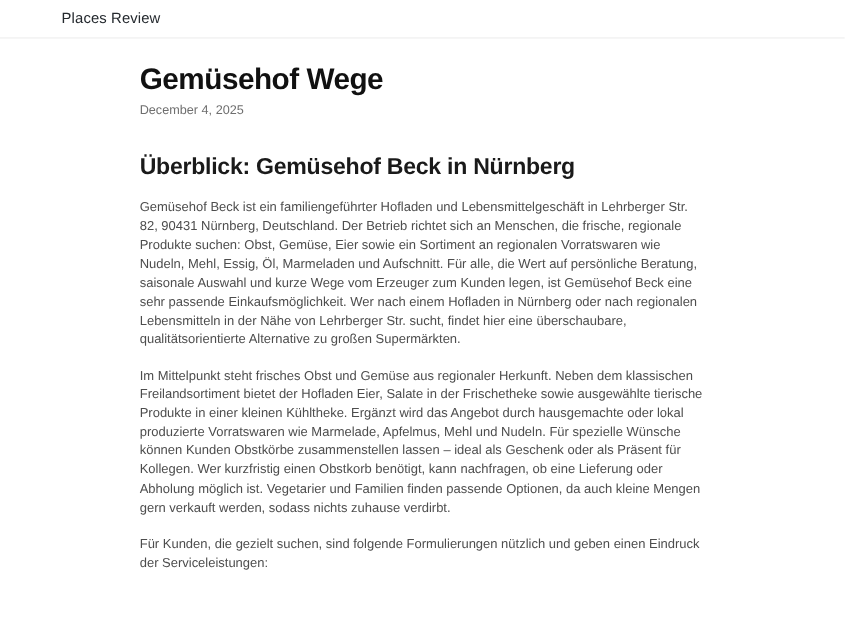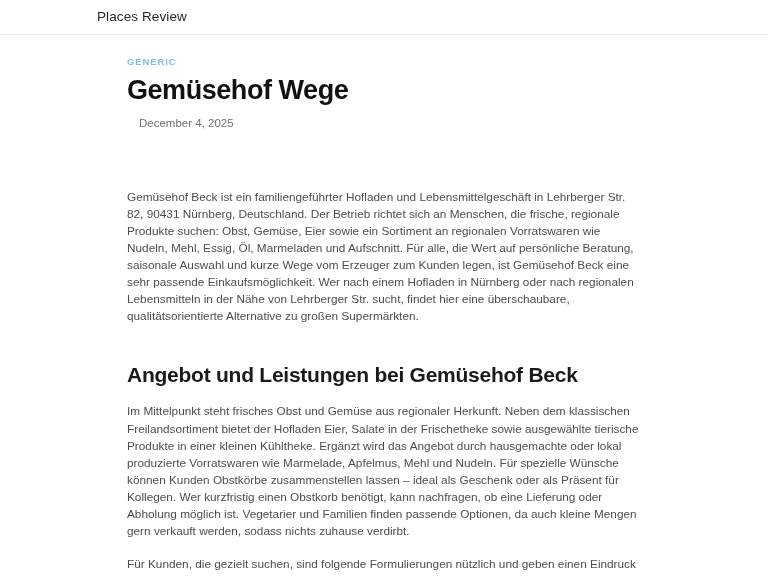--- a/index.html
+++ b/index.html
@@ -17,21 +17,21 @@
   
   .site-header {
     height: 35px;
     border-bottom: 1px solid #ededed;
     background: #ffffff;
     display: flex;
     align-items: center;
   }
   .nav-inner {
     width: 100%;
-    padding-left: 97px;
+    padding-left: 56px;
     padding-right: 127px;
     display: flex;
     align-items: center;
   }
   .brand {
     font-size: 13.5px;
     font-weight: 400;
     color: #24292e;
     letter-spacing: 0.1px;
     text-decoration: none;
@@ -60,21 +60,21 @@
     line-height: 1.12;
     font-weight: 700;
     color: #111111;
     letter-spacing: -0.45px;
     margin: 0 0 8px 0;
   }
   .post-date {
     font-size: 11.5px;
     color: #6f6f6f;
     line-height: 1.2;
-    margin: 12px;
+    margin: 0;
   }
 
   
   .article-body {
     padding-top: 30px;
   }
   .section-heading {
     font-size: 21px;
     font-weight: 700;
     color: #1a1a1a;
@@ -98,30 +98,29 @@
 
 <div class="site-header">
   <div class="nav-inner">
     <a class="brand" href="#">Places Review</a>
   </div>
 </div>
 
 <div class="page">
 
   <div class="article-head">
-    <div class="eyebrow">GENERIC</div>
     <h1 class="post-title">Gemüsehof Wege</h1>
     <div class="post-date">December 4, 2025</div>
   </div>
 
   <div class="article-body">
 
+    <h2 class="section-heading">Überblick: Gemüsehof Beck in Nürnberg</h2>
     <p class="body-text">Gemüsehof Beck ist ein familiengeführter Hofladen und Lebensmittelgeschäft in Lehrberger Str. 82, 90431 Nürnberg, Deutschland. Der Betrieb richtet sich an Menschen, die frische, regionale Produkte suchen: Obst, Gemüse, Eier sowie ein Sortiment an regionalen Vorratswaren wie Nudeln, Mehl, Essig, Öl, Marmeladen und Aufschnitt. Für alle, die Wert auf persönliche Beratung, saisonale Auswahl und kurze Wege vom Erzeuger zum Kunden legen, ist Gemüsehof Beck eine sehr passende Einkaufsmöglichkeit. Wer nach einem Hofladen in Nürnberg oder nach regionalen Lebensmitteln in der Nähe von Lehrberger Str. sucht, findet hier eine überschaubare, qualitätsorientierte Alternative zu großen Supermärkten.</p>
 
-    <h2 class="section-heading spaced">Angebot und Leistungen bei Gemüsehof Beck</h2>
     <p class="body-text">Im Mittelpunkt steht frisches Obst und Gemüse aus regionaler Herkunft. Neben dem klassischen Freilandsortiment bietet der Hofladen Eier, Salate in der Frischetheke sowie ausgewählte tierische Produkte in einer kleinen Kühltheke. Ergänzt wird das Angebot durch hausgemachte oder lokal produzierte Vorratswaren wie Marmelade, Apfelmus, Mehl und Nudeln. Für spezielle Wünsche können Kunden Obstkörbe zusammenstellen lassen – ideal als Geschenk oder als Präsent für Kollegen. Wer kurzfristig einen Obstkorb benötigt, kann nachfragen, ob eine Lieferung oder Abholung möglich ist. Vegetarier und Familien finden passende Optionen, da auch kleine Mengen gern verkauft werden, sodass nichts zuhause verdirbt.</p>
 
     <p class="body-text">
       <span>Für Kunden, die gezielt suchen, sind folgende Formulierungen nützlich und geben einen Eindruck der Serviceleistungen: </span>
     </p>
 
   </div>
 </div>
 
 </body></html>

